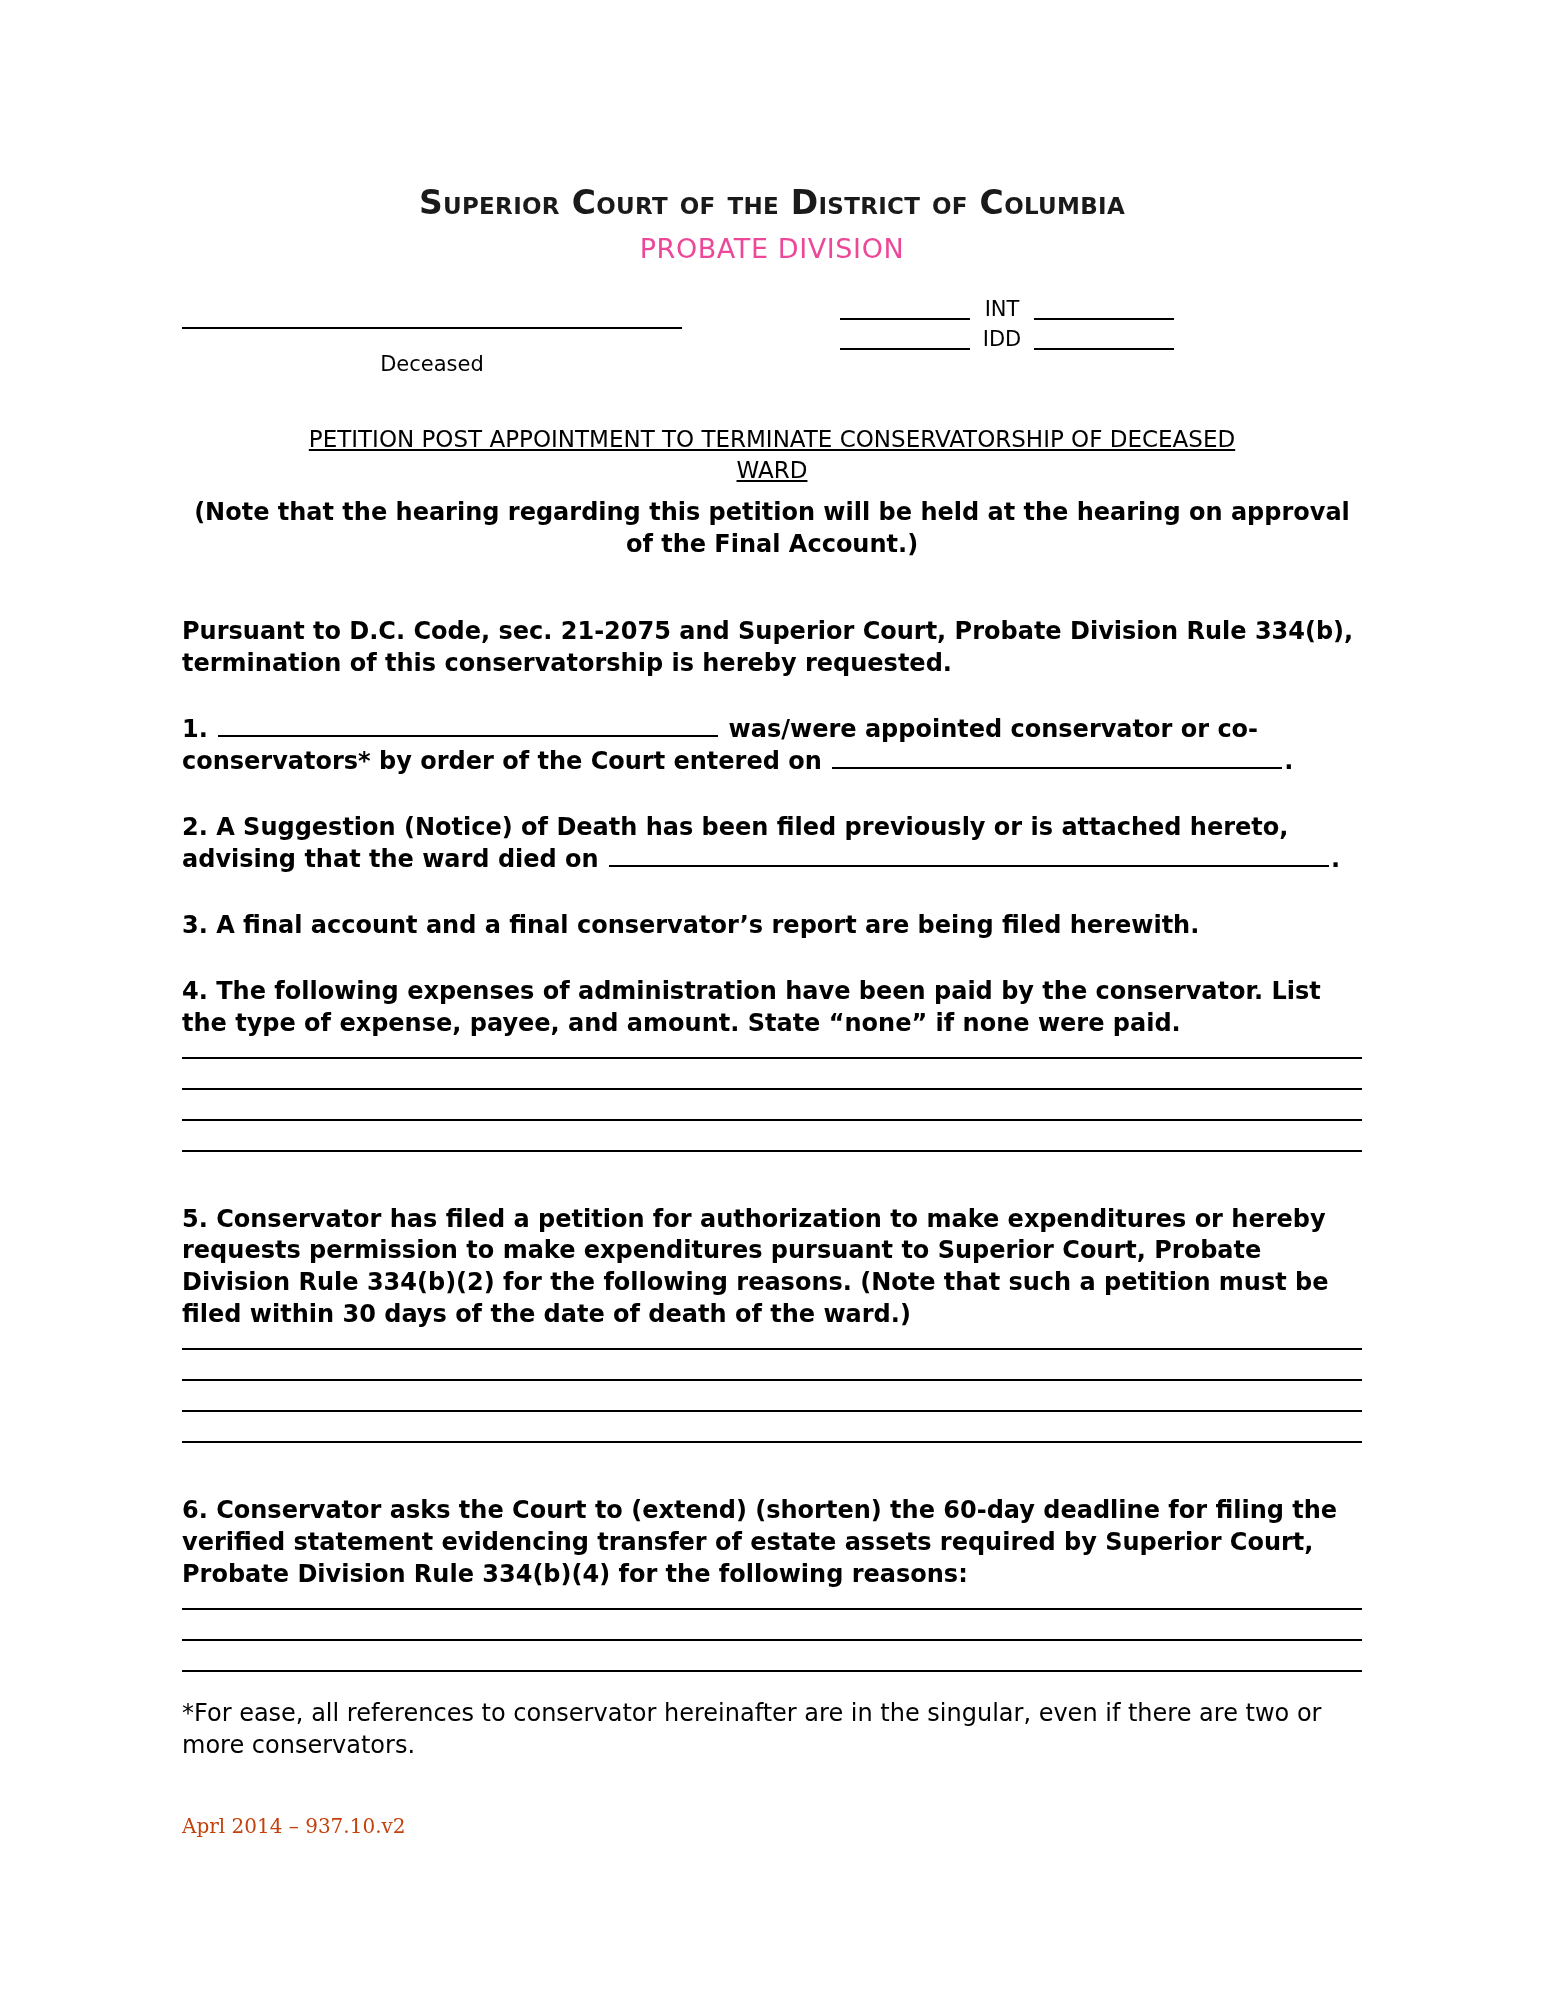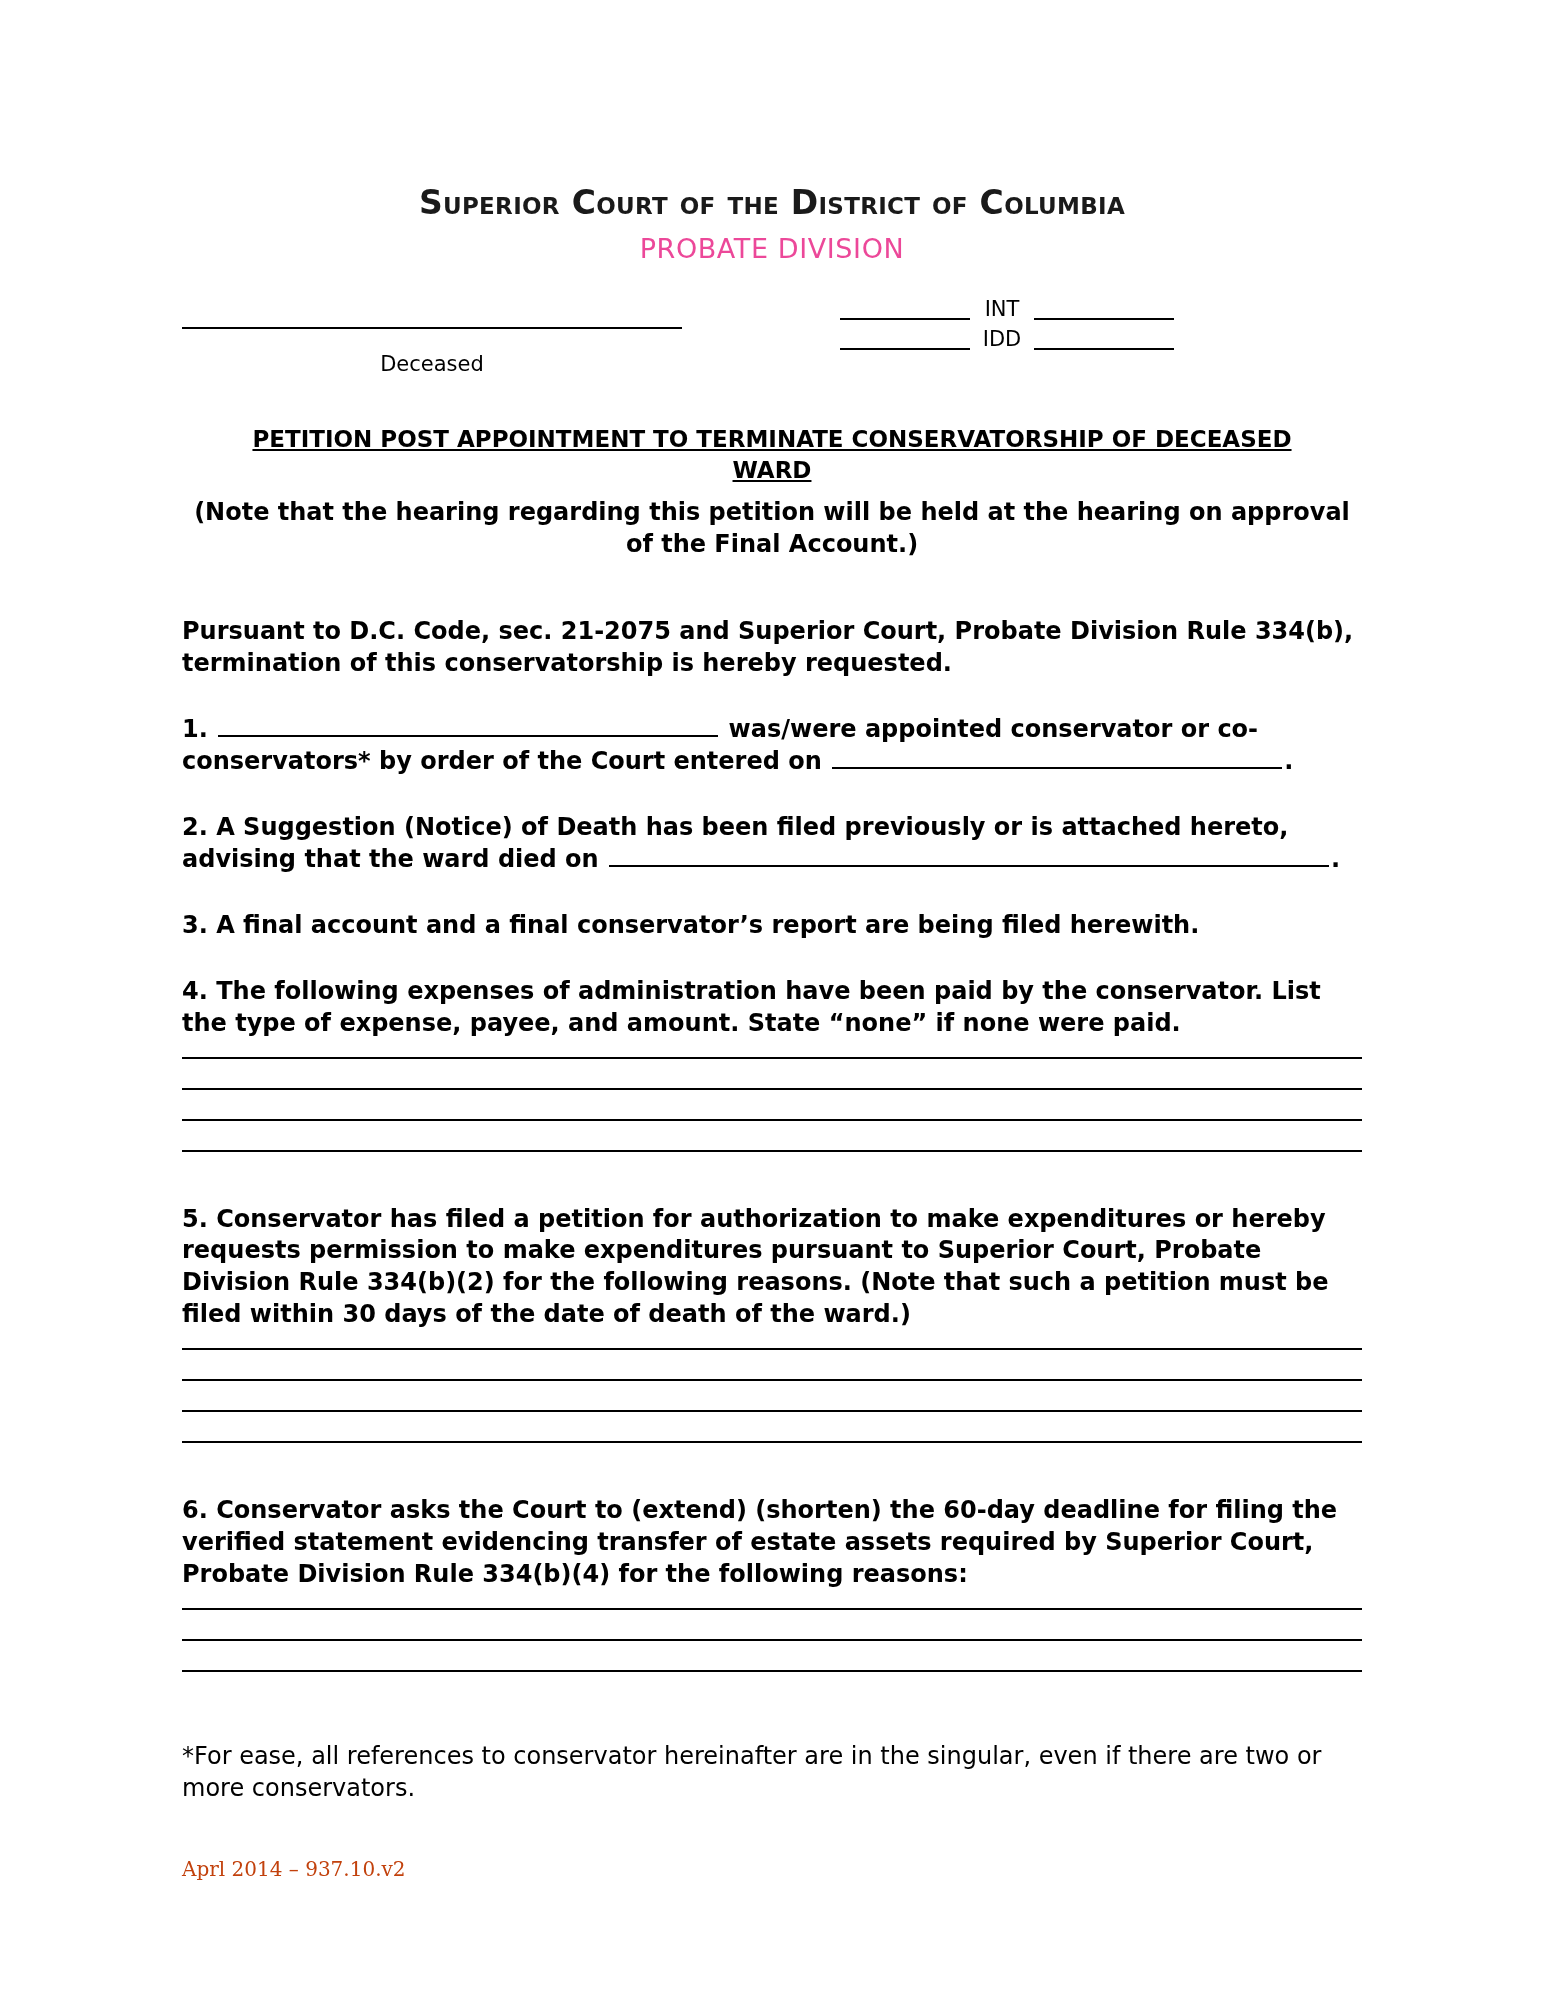--- a/index.html
+++ b/index.html
@@ -88,21 +88,21 @@
     width: 500px;
     text-align: center;
     font-size: 21px;
     margin-top: 23px;
   }
 
   
   .petition-heading {
     margin-top: 48px;
     text-align: center;
-    font-weight: bold;
+    font-weight: normal;
     font-size: 23px;
     line-height: 1.32;
   }
   .petition-heading .u { text-decoration: underline; }
   .note-heading {
     margin-top: 12px;
     text-align: center;
     font-weight: bold;
     font-size: 24px;
     line-height: 1.32;
@@ -128,21 +128,21 @@
     border-bottom: 2px solid #000;
     height: 1px;
     width: 1180px;
     margin-top: 28px;
   }
   .fill-line:first-child { margin-top: 10px; }
 
   .footnote {
     font-size: 24px;
     line-height: 1.33;
-    margin-top: 69px;
+    margin-top: 26px;
   }
   .footer-code {
     font-family: "DejaVu Serif", serif;
     font-size: 20px;
     margin-top: 52px;
     color: #c2410c;
   }
 </style>
 </head>
 <body>

